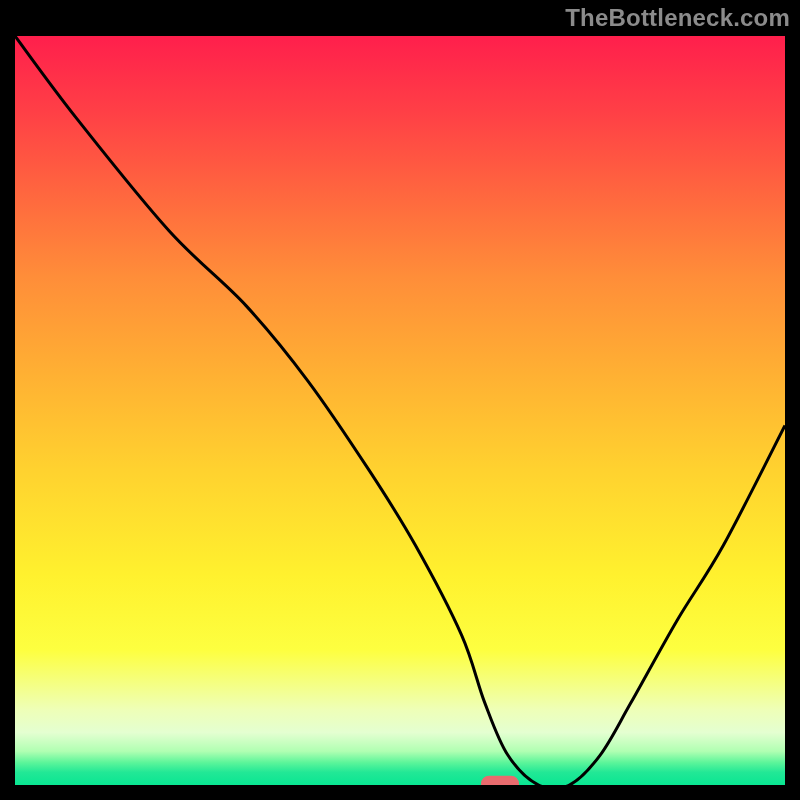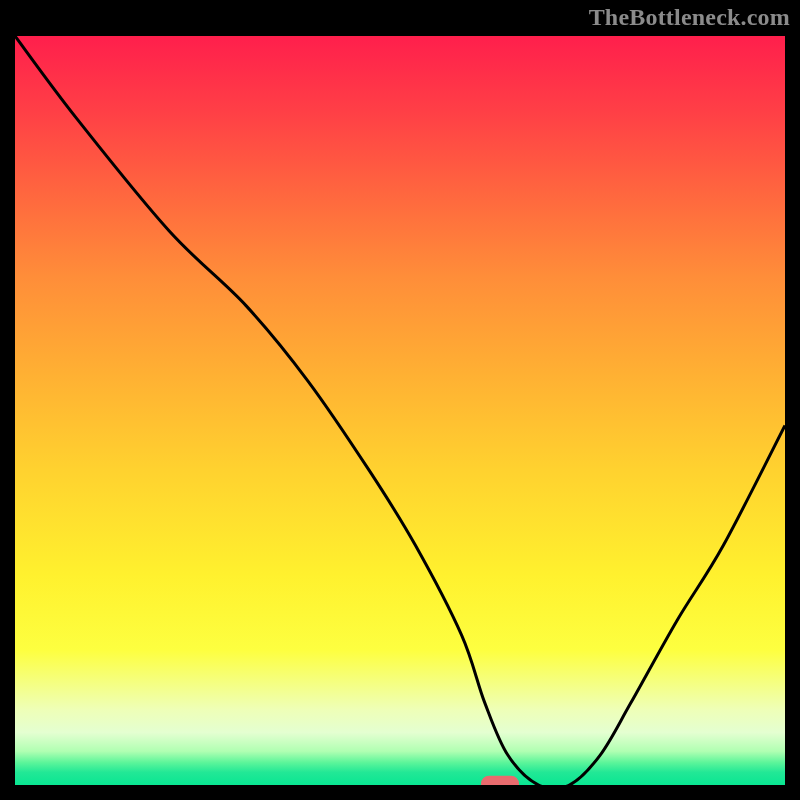--- a/index.html
+++ b/index.html
@@ -13,21 +13,21 @@
   .frame {
     position: relative;
     width: 800px;
     height: 800px;
     background: #000;
   }
   .watermark {
     position: absolute;
     top: 4px;
     right: 10px;
-    font-family: Liberation Serif, serif;
+    font-family: Liberation Sans, sans-serif;
     font-size: 24px;
     font-weight: 600;
     color: #8b8b8b;
     letter-spacing: 0.2px;
     z-index: 3;
   }
   .plot {
     position: absolute;
     left: 15px;
     top: 36px;

